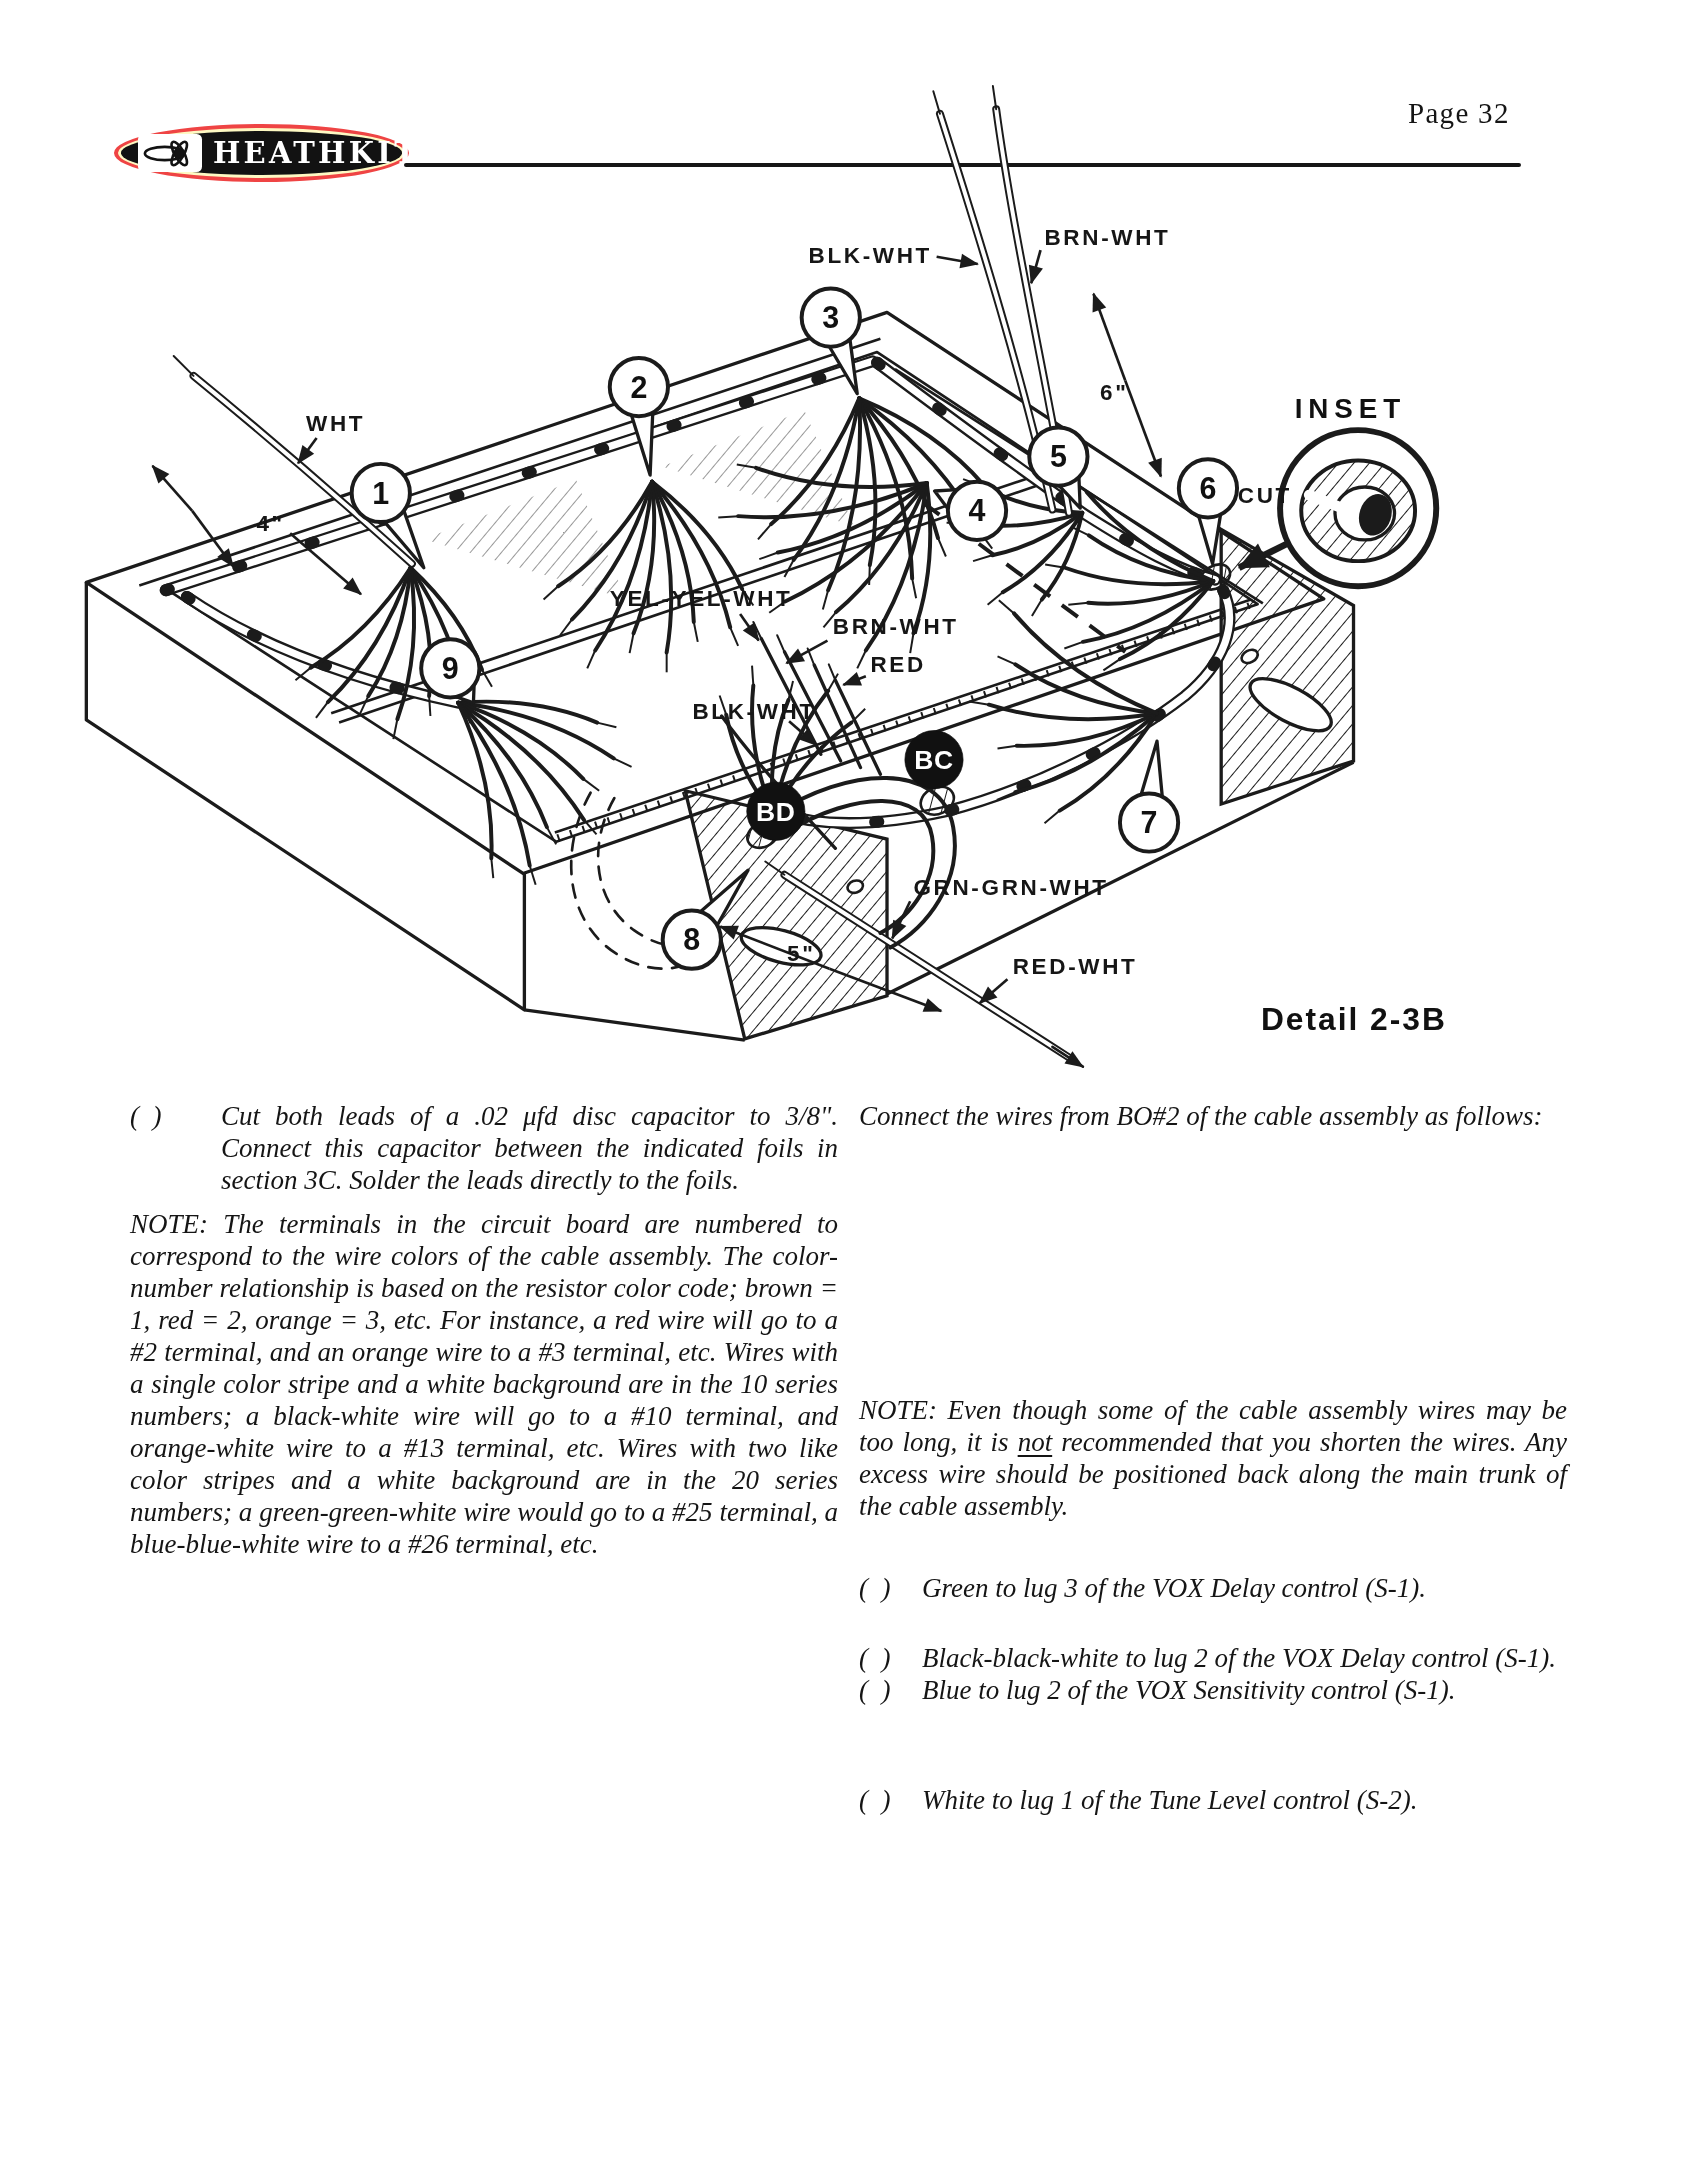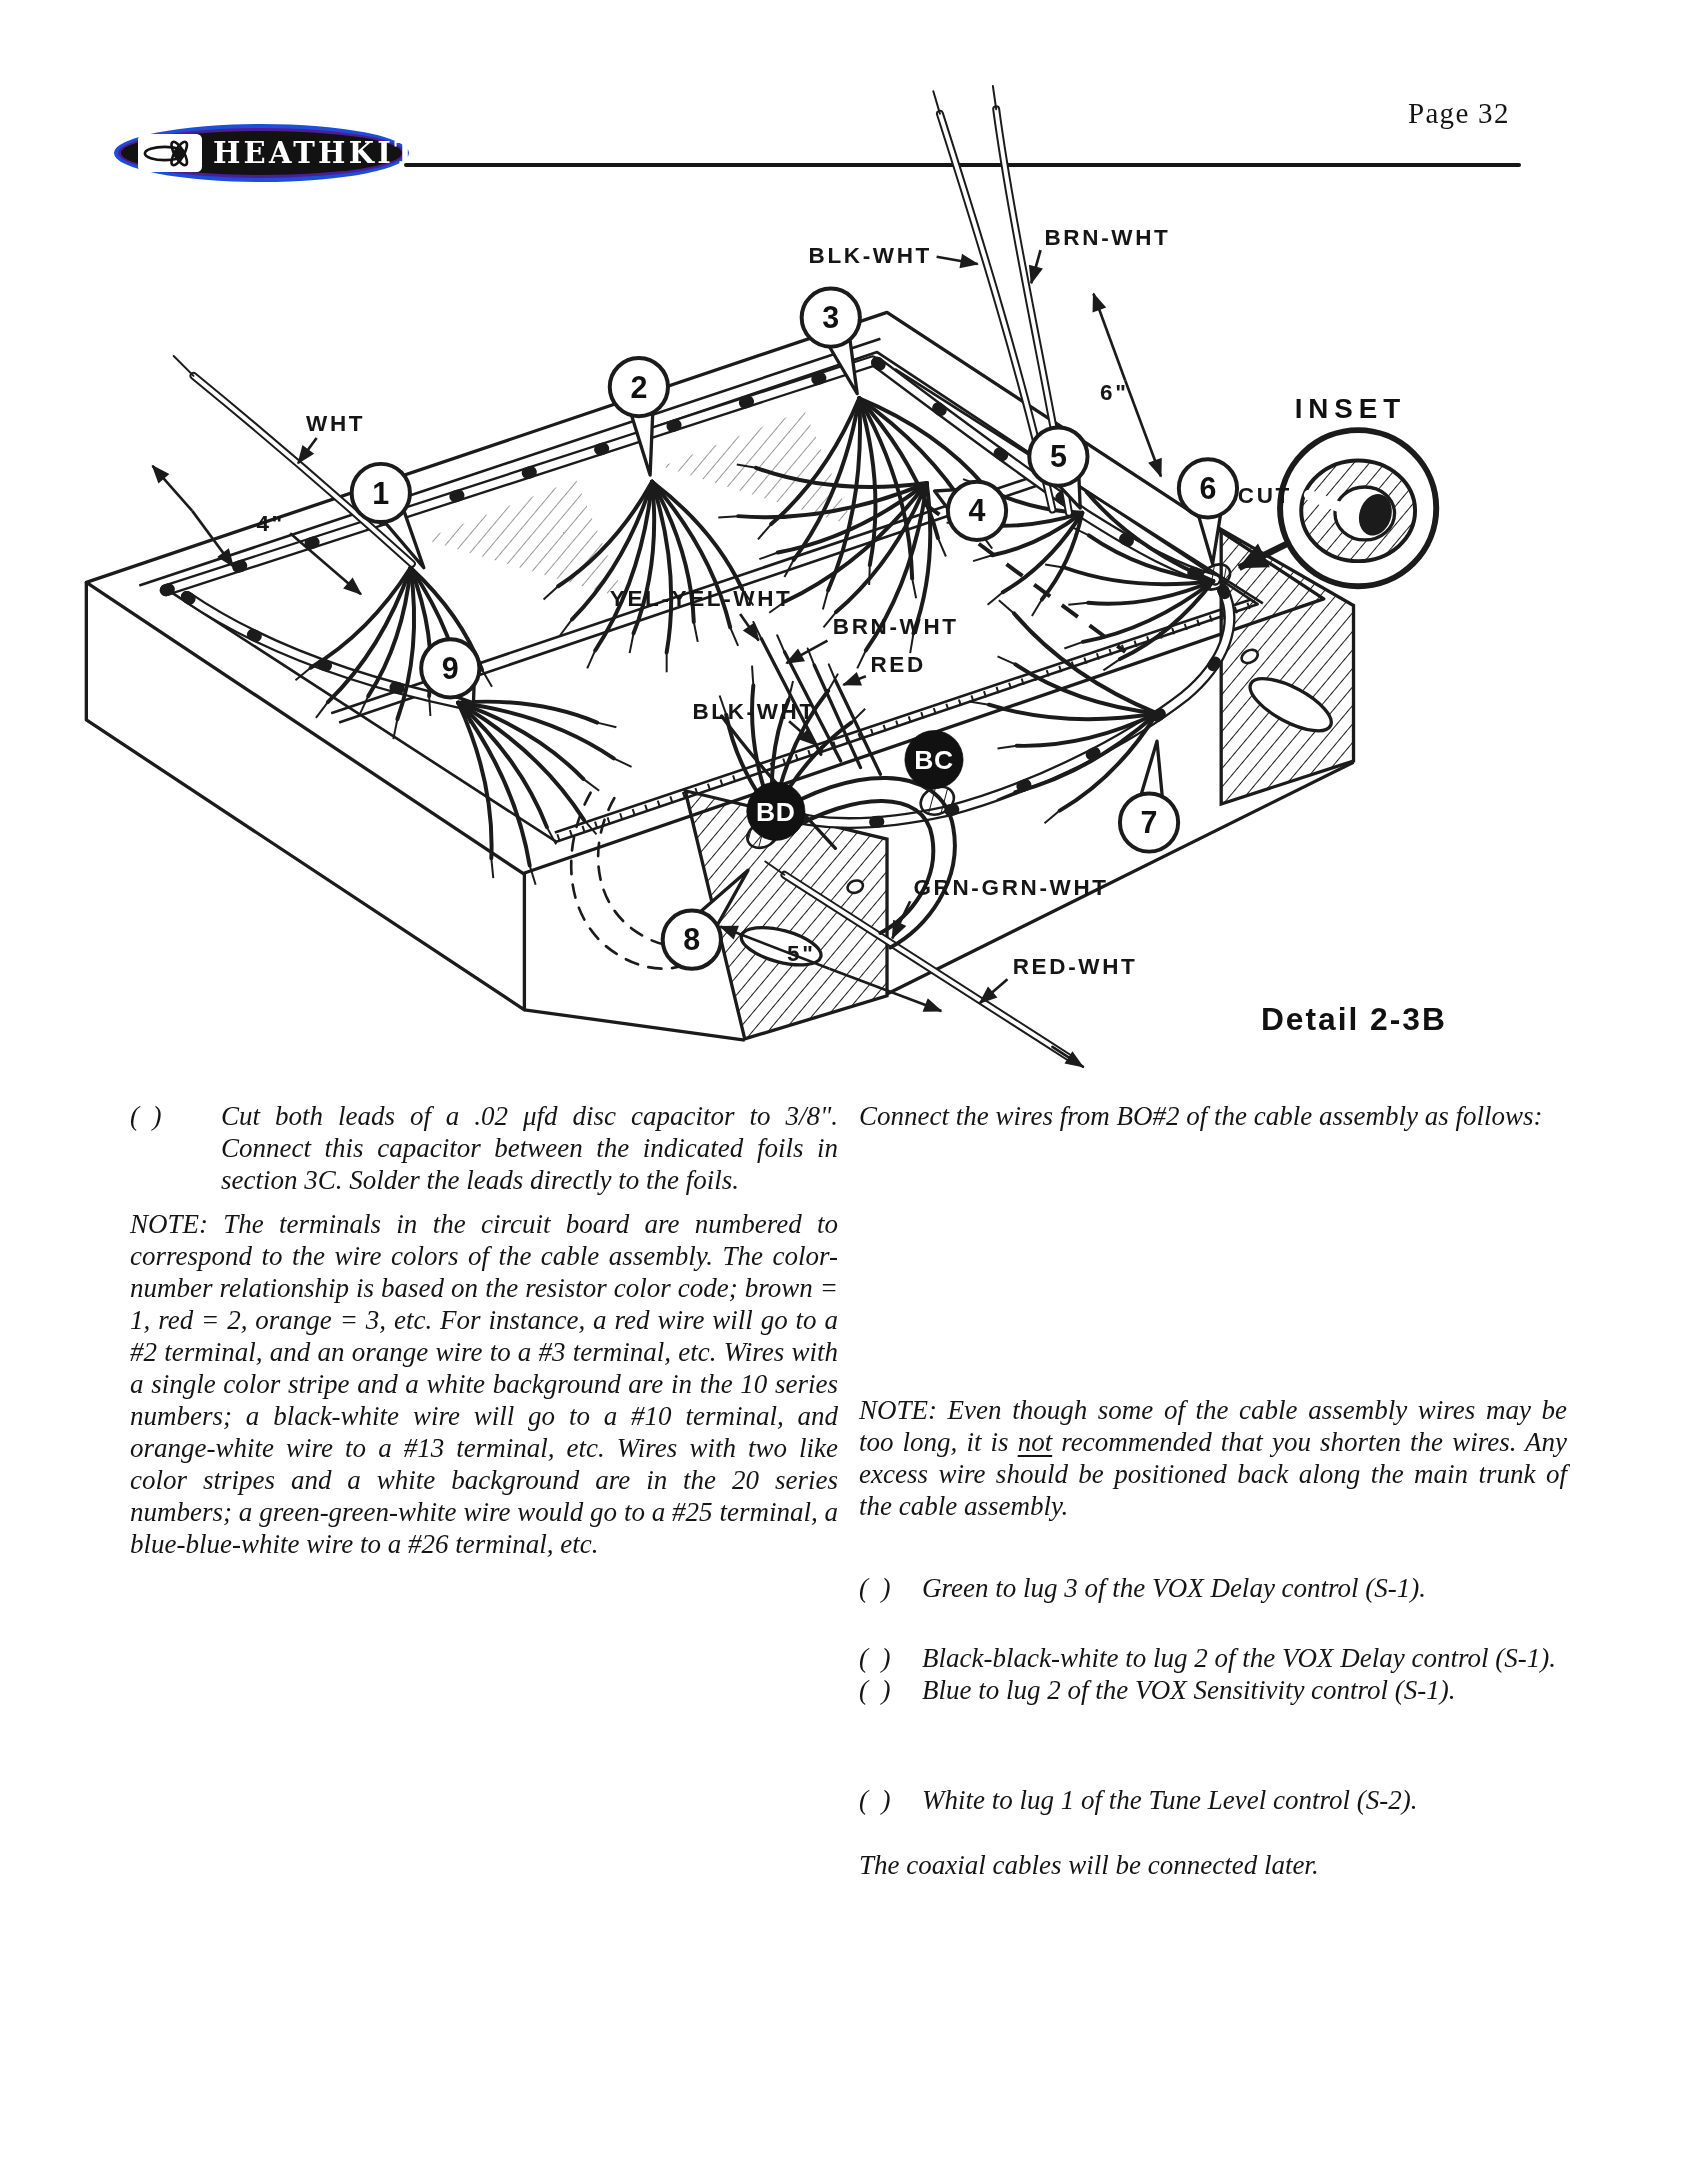--- a/index.html
+++ b/index.html
@@ -1,21 +1,21 @@
 <!DOCTYPE html>
 <html style="font-size:10.6px"><head>
 <meta charset="utf-8">
 <style>
   html,body{margin:0;padding:0;width:1688px;height:2183px;background:#ffffff;}
   body{position:relative;font-family:"Liberation Serif",serif;color:#151515;overflow:hidden;}
 
   .page-number{position:absolute;top:97px;left:1408px;width:132px;font-size:29px;letter-spacing:1.3px;}
   .rule{position:absolute;left:404px;top:163px;width:1117px;height:4px;background:#161616;border-radius:2px;}
 
-  .logo{position:absolute;left:114px;top:124px;width:295px;height:58px;border:4px solid #1d4ed8;border-radius:50%;background:#4c1d95;box-sizing:border-box;text-align:right;}
+  .logo{position:absolute;left:114px;top:124px;width:295px;height:58px;border:4px solid #ef4444;border-radius:50%;background:#fef9c3;box-sizing:border-box;text-align:right;}
   .logo-inner{position:absolute;inset:3.3px;background:#121212;border-radius:50%;display:flex;align-items:center;}
   .logo-box{width:64px;height:38px;background:#fff;border-radius:5.3px;margin-left:17px;display:flex;align-items:center;justify-content:center;flex:none;}
   .logo-text{color:#fff;font-family:"DejaVu Serif",serif;font-weight:bold;font-size:29px;letter-spacing:3.3px;margin-left:10.6px;white-space:nowrap;}
 
   .col{position:absolute;width:708px;font-size:27px;line-height:32px;text-align:justify;font-style:italic;}
   .col p{margin:0;}
   .ci{padding-left:91px;text-indent:-91px;}
   .ci .cb{display:inline-block;width:91px;text-indent:0;white-space:pre;}
   .ci2{padding-left:63px;text-indent:-63px;}
   .ci2 .cb{display:inline-block;width:63px;text-indent:0;white-space:pre;}
@@ -420,15 +420,14 @@
   </p>
   <p class="ci2" style="margin-top:38px;">
     <span class="cb">(  )</span><span>Black-black-white to lug 2 of the VOX Delay control (S-1).</span>
   </p>
   <p class="ci2" style="">
     <span class="cb">(  )</span><span>Blue to lug 2 of the VOX Sensitivity control (S-1).</span>
   </p>
   <p class="ci2" style="margin-top:78px;">
     <span class="cb">(  )</span><span>White to lug 1 of the Tune Level control (S-2).</span>
   </p>
-  <p style="margin-top:33px;">The coaxial cables will be connected later.</p>
 </div>
 
 
 </body></html>

